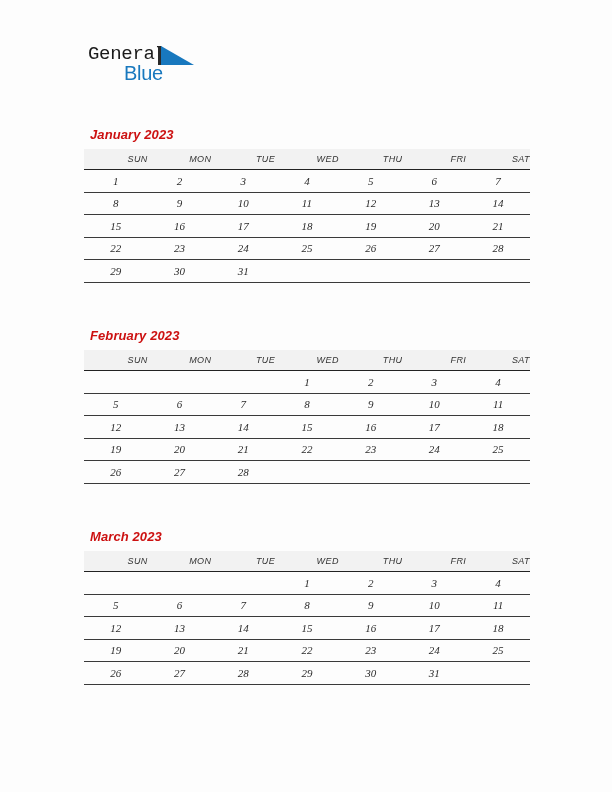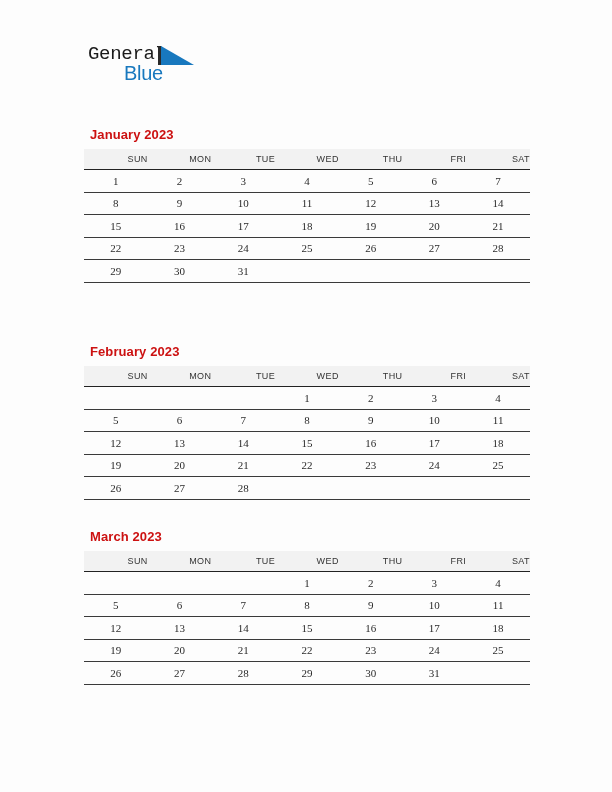--- a/index.html
+++ b/index.html
@@ -90,23 +90,24 @@
     color: #bb1111;
     letter-spacing: 0.2px;
     white-space: nowrap;
   }
 
   
   .month {
     position: absolute;
     left: 84px;
     width: 446px;
+    font-style: italic;
   }
   .month-m0 { top: 127px; }
-  .month-m1 { top: 344px; }
+  .month-m1 { top: 328px; }
   .month-m2 { top: 529px; }
 
   .month-title {
     font-family: "Liberation Sans", sans-serif;
     font-weight: bold;
     font-size: 13px;
     color: #cc1111;
     margin: 0 0 7px 6px;
     letter-spacing: 0.1px;
   }

